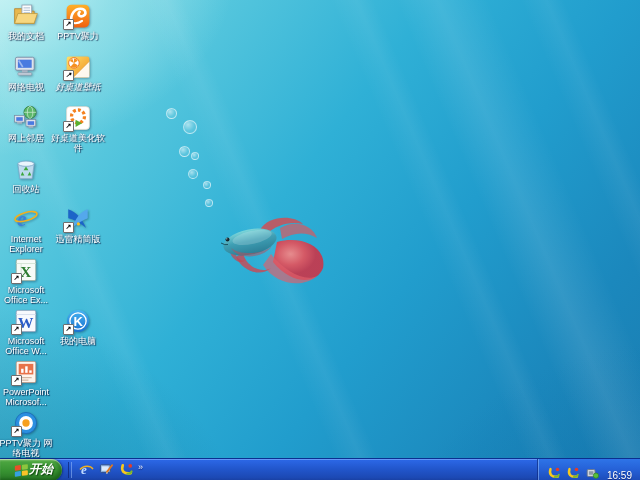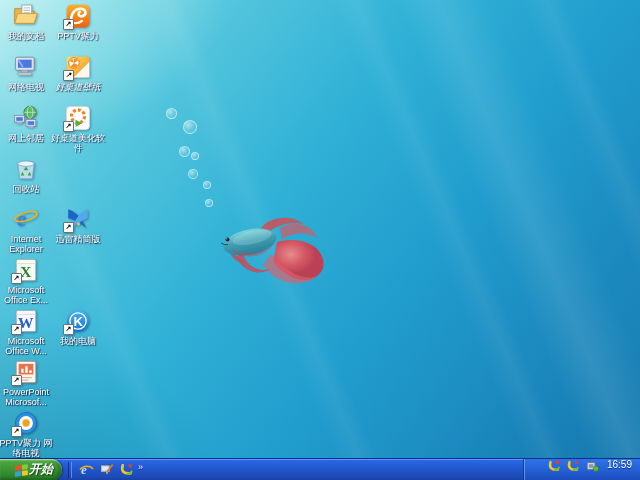--- a/index.html
+++ b/index.html
@@ -42,21 +42,21 @@
     box-sizing:border-box;border-radius:0 11px 11px 0;cursor:pointer;
     background:linear-gradient(#7cc46a 0%, #4aa43f 14%, #379231 55%, #2d7f2a 86%, #256d24 100%);
     box-shadow:inset 0 1px 1px rgba(255,255,255,.5), inset -3px -2px 4px rgba(0,60,0,.4), 1px 0 2px rgba(0,0,40,.4);}
   #start-btn .start-text{color:#fff;font-size:12px;font-weight:bold;font-style:italic;
     text-shadow:1px 1px 1px rgba(10,50,10,.8);}
   .ql-divider{width:2px;height:16px;margin:0 4px 0 6px;
     border-left:1px solid rgba(10,30,110,.65);border-right:1px solid rgba(160,195,255,.5);}
   .ql-icon{width:16px;height:16px;margin:0 2px;display:flex;align-items:center;justify-content:center;cursor:pointer;}
   .ql-icon svg{width:15px;height:15px;}
   #ql-chevron{color:#eaf1ff;font-size:9px;margin:0 2px 6px 2px;cursor:pointer;text-shadow:0 1px 1px rgba(0,0,60,.6);}
-  #tray{margin-left:auto;height:22px;display:flex;align-items:flex-start;padding:0 5px 0 21px;
+  #tray{margin-left:auto;height:22px;display:flex;align-items:flex-end;padding:0 5px 0 7px;
     border-left:1px solid rgba(10,30,110,.6);box-shadow:inset 1px 0 0 rgba(160,200,255,.5);
     background:linear-gradient(#2e74e8 0%, #2560d6 50%, #1c4bb8 100%);}
   .tray-icon{width:15px;height:15px;margin:0 2px;display:flex;align-items:center;justify-content:center;cursor:pointer;}
   .tray-icon svg{width:14px;height:14px;}
   #clock{color:#fff;font-size:10px;margin:0 3px 0 5px;text-shadow:0 1px 1px rgba(0,0,60,.6);}
 </style>
 </head>
 <body>
 
 <div id="stage">

